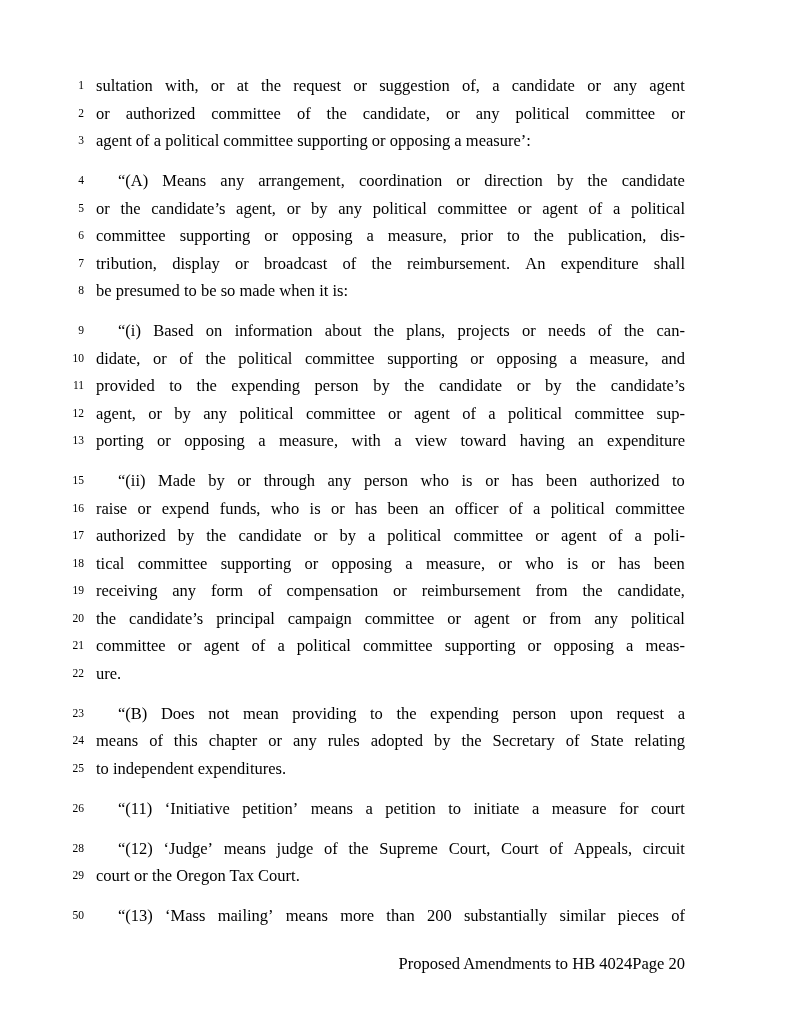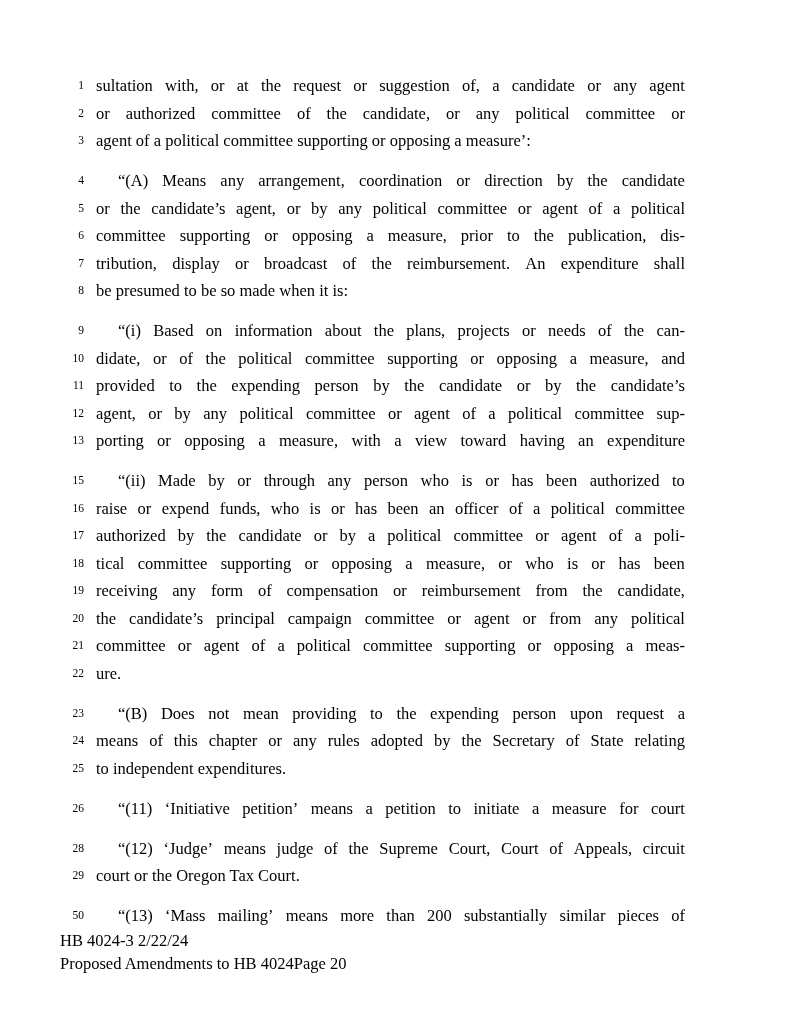--- a/index.html
+++ b/index.html
@@ -73,21 +73,21 @@
   .footer {
     position: absolute;
     left: 60px;
     bottom: 60px;
     width: 625px;
     font-size: 16.5px;
     line-height: 23px;
   }
   .footer-row {
     display: flex;
-    justify-content: flex-start;
+    justify-content: flex-end;
     align-items: baseline;
   }
   .footer-left {
     text-align: left;
   }
   .footer-right {
     text-align: right;
     font-family: Liberation Serif, serif;
   }
 </style>
@@ -535,20 +535,19 @@
             <span>similar</span>
             <span>pieces</span>
             <span>of</span>
           </span>
       </div>
     </div>
 
   </div>
 
   <div class="footer">
-    <div class="footer-left">HB 4024-3  2/22/24</div>
     <div class="footer-row">
       <div class="footer-left">Proposed Amendments to HB 4024</div>
       <div class="footer-right">Page 20</div>
     </div>
   </div>
 
 </div>
 
 </body></html>

